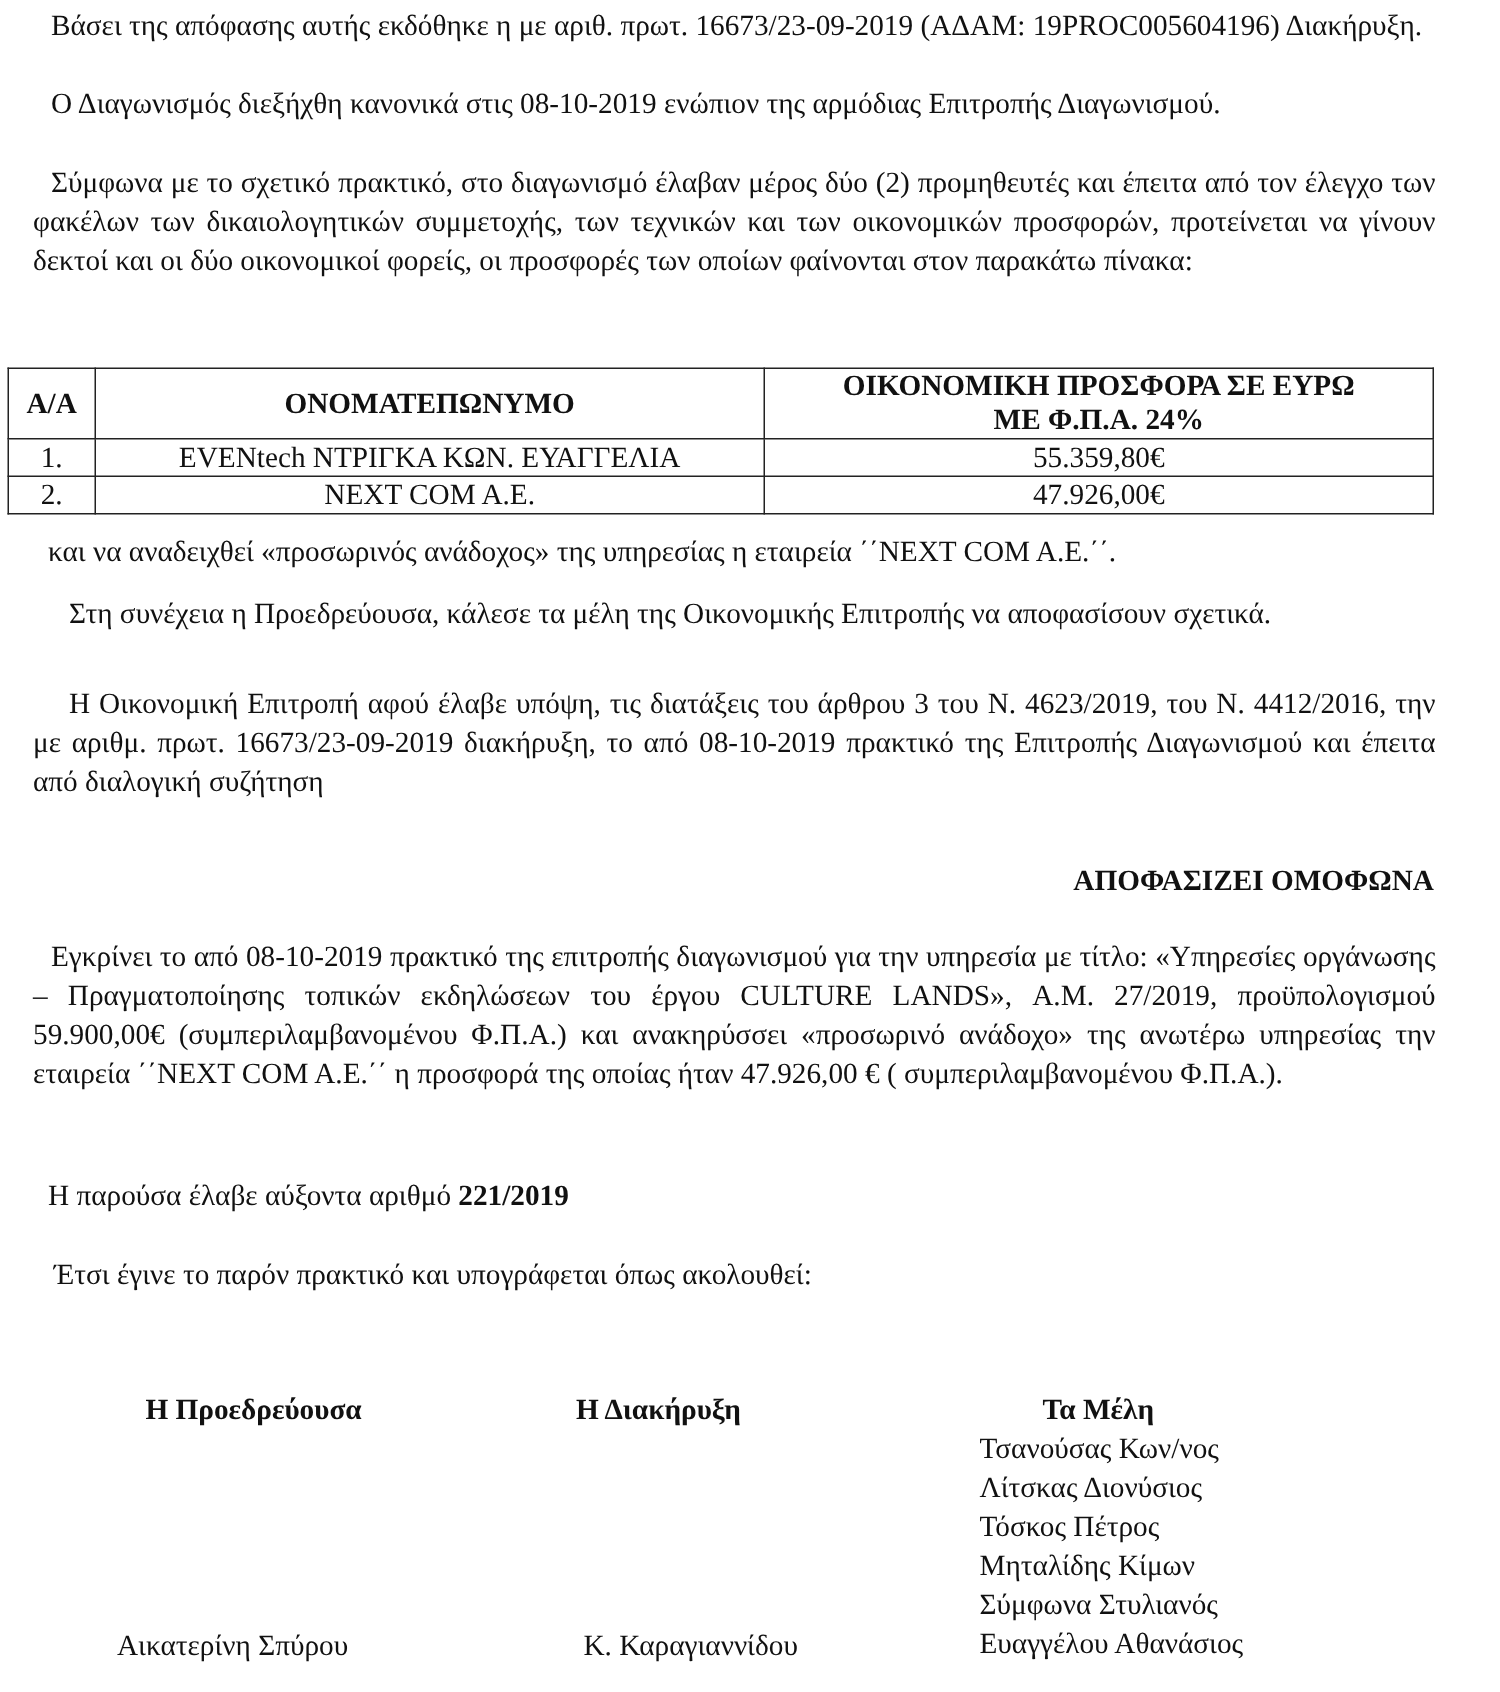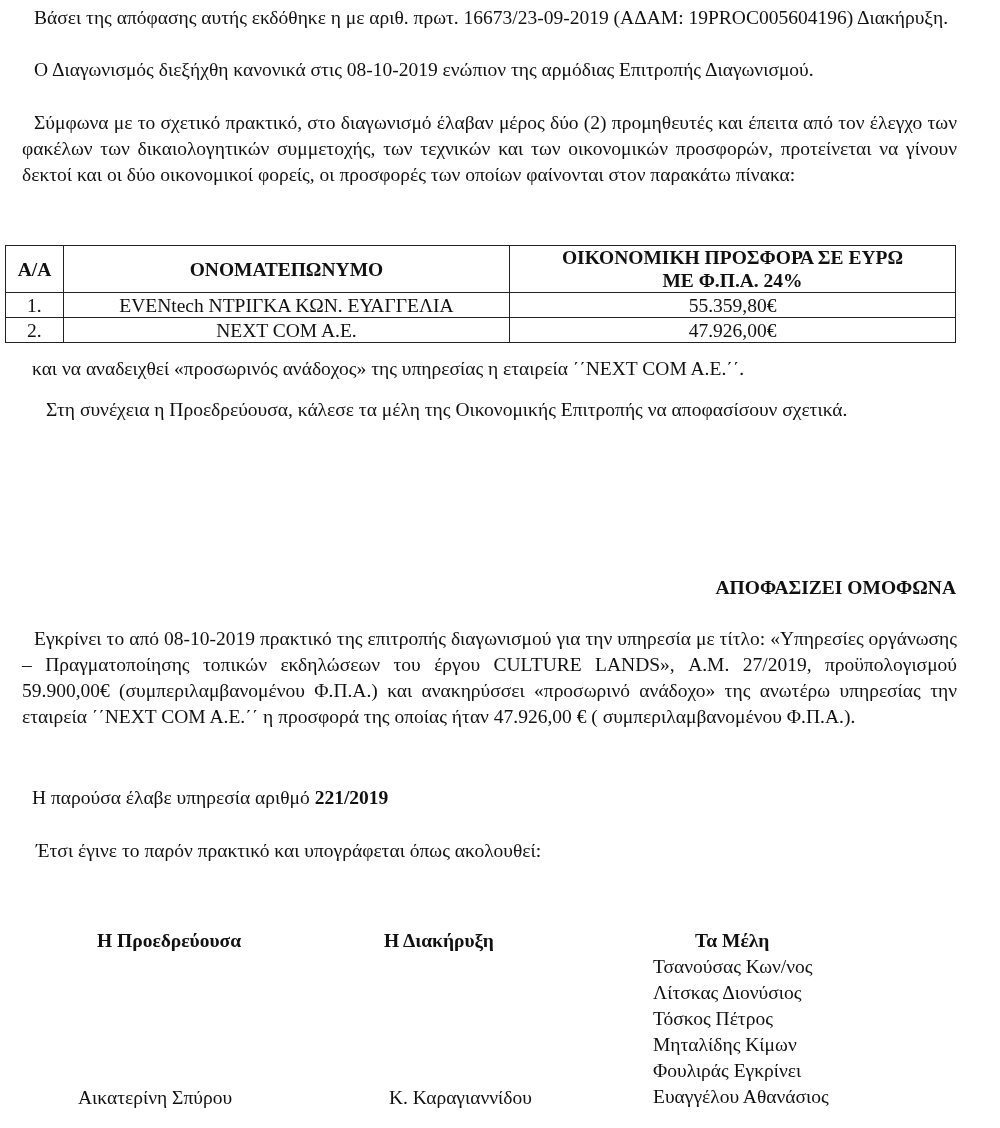--- a/index.html
+++ b/index.html
@@ -139,40 +139,41 @@
       <tr>
         <td>2.</td>
         <td>NEXT COM A.E.</td>
         <td>47.926,00€</td>
       </tr>
     </tbody>
   </table>
 
   <p class="after-table">και να αναδειχθεί «προσωρινός ανάδοχος» της υπηρεσίας η εταιρεία ΄΄NEXT COM A.E.΄΄.</p>
   <p class="para p5">Στη συνέχεια η Προεδρεύουσα, κάλεσε τα μέλη της Οικονομικής Επιτροπής να αποφασίσουν σχετικά.</p>
+  <p class="para p6">Η Οικονομική Επιτροπή αφού έλαβε υπόψη, τις διατάξεις του άρθρου 3 του Ν. 4623/2019, του Ν. 4412/2016,  την με αριθμ. πρωτ. 16673/23-09-2019 διακήρυξη, το από 08-10-2019 πρακτικό της Επιτροπής Διαγωνισμού και έπειτα από διαλογική συζήτηση</p>
 
   <h2 class="decision-title" style="font-size:19.5px;">ΑΠΟΦΑΣΙΖΕΙ ΟΜΟΦΩΝΑ</h2>
 
   <p class="para p7">Εγκρίνει το από 08-10-2019 πρακτικό της επιτροπής διαγωνισμού για την υπηρεσία με τίτλο: «Υπηρεσίες οργάνωσης – Πραγματοποίησης τοπικών εκδηλώσεων του έργου CULTURE LANDS», Α.Μ. 27/2019, προϋπολογισμού 59.900,00€ (συμπεριλαμβανομένου Φ.Π.Α.) και ανακηρύσσει «προσωρινό ανάδοχο» της ανωτέρω υπηρεσίας την εταιρεία ΄΄NEXT COM A.E.΄΄  η προσφορά της οποίας ήταν 47.926,00 € ( συμπεριλαμβανομένου Φ.Π.Α.).</p>
 
   <p class="serial">
-    <span>Η παρούσα έλαβε υπηρεσία αριθμό </span><b>221/2019</b>
+    <span>Η παρούσα έλαβε αύξοντα αριθμό </span><b>221/2019</b>
   </p>
 
   <p class="signed-as">Έτσι έγινε το παρόν πρακτικό και υπογράφεται όπως ακολουθεί:</p>
 
   <p class="sig-chair-title">Η Προεδρεύουσα</p>
   <p class="sig-sec-title">Η Διακήρυξη</p>
   <p class="sig-members-title">Τα Μέλη</p>
 
   <ul class="members-list">
     <li>Τσανούσας Κων/νος</li>
     <li>Λίτσκας Διονύσιος</li>
     <li>Τόσκος Πέτρος</li>
     <li>Μηταλίδης Κίμων</li>
-    <li>Φουλιράς Εγκρίνει</li>
+    <li>Σύμφωνα Στυλιανός</li>
     <li>Ευαγγέλου Αθανάσιος</li>
   </ul>
 
   <p class="sig-chair-name">Αικατερίνη Σπύρου</p>
   <p class="sig-sec-name">Κ. Καραγιαννίδου</p>
 
 </div>
 
 </body></html>

